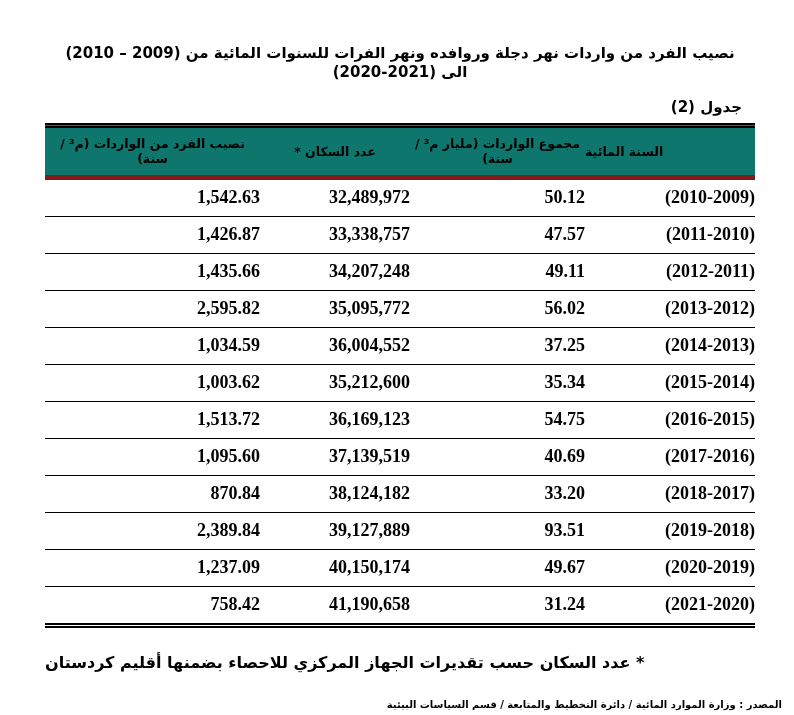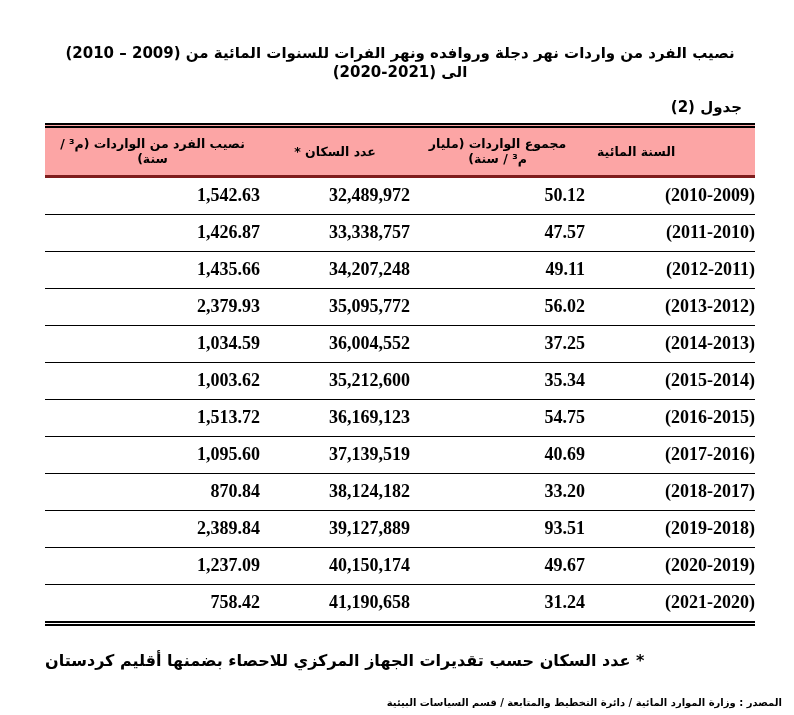--- a/index.html
+++ b/index.html
@@ -14,23 +14,23 @@
     margin:0 6px 16px 6px;
   }
   .table-label{
     text-align:right;font-weight:bold;font-size:15px;margin:0 13px 7px 0;
   }
   table.water-table{
     width:710px;border-collapse:collapse;table-layout:fixed;
     border-top:5px double #000;border-bottom:5px double #000;
   }
   .water-table thead th{
-    background:#fca5a5;color:#000;font-weight:bold;font-size:12.5px;
-    height:47px;vertical-align:middle;border-bottom:3px solid #7f1d1d;
-    padding:0 12px;
+    background:#0f766e;color:#000;font-weight:bold;font-size:12.5px;
+    height:47px;vertical-align:middle;border-bottom:5px solid #7f1d1d;
+    padding:0 0;
   }
   .water-table thead th.col-year{text-align:left;padding-right:14px;}
   .water-table thead th.col-imports{text-align:center;}
   .water-table thead th.col-population{}
   .water-table thead th.col-percapita{text-align:center;}
   .water-table tbody td{
     font-family:"Liberation Serif","DejaVu Serif",serif;
     font-weight:bold;font-size:18px;height:36px;vertical-align:middle;
     border-top:1px solid #000;padding:0;
   }
@@ -88,21 +88,21 @@
       <tr>
         <td class="cell-year">(2012-2011)</td>
         <td class="cell-imports">49.11</td>
         <td class="cell-population">34,207,248</td>
         <td class="cell-percapita">1,435.66</td>
       </tr>
       <tr>
         <td class="cell-year">(2013-2012)</td>
         <td class="cell-imports">56.02</td>
         <td class="cell-population">35,095,772</td>
-        <td class="cell-percapita">2,379.93</td>
+        <td class="cell-percapita">2,595.82</td>
       </tr>
       <tr>
         <td class="cell-year">(2014-2013)</td>
         <td class="cell-imports">37.25</td>
         <td class="cell-population">36,004,552</td>
         <td class="cell-percapita">1,034.59</td>
       </tr>
       <tr>
         <td class="cell-year">(2015-2014)</td>
         <td class="cell-imports">35.34</td>

